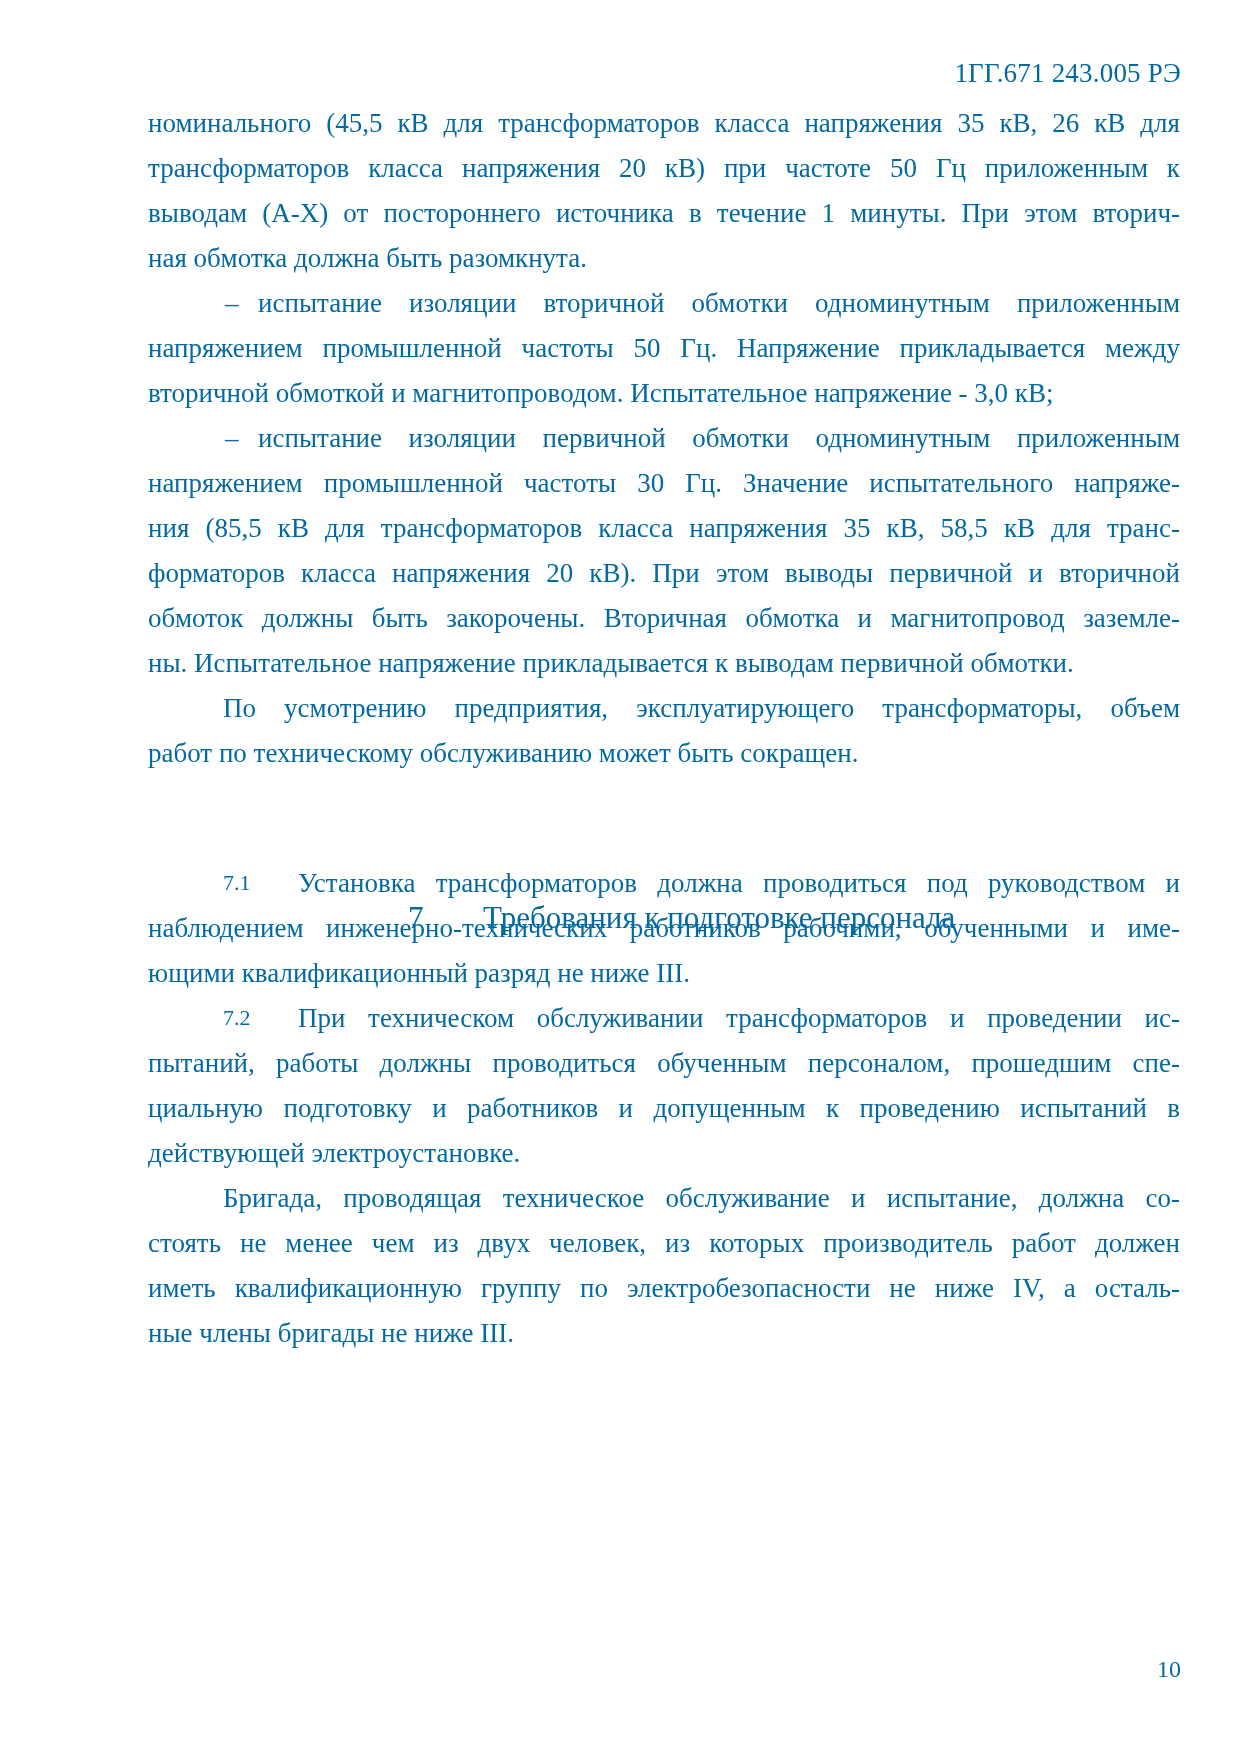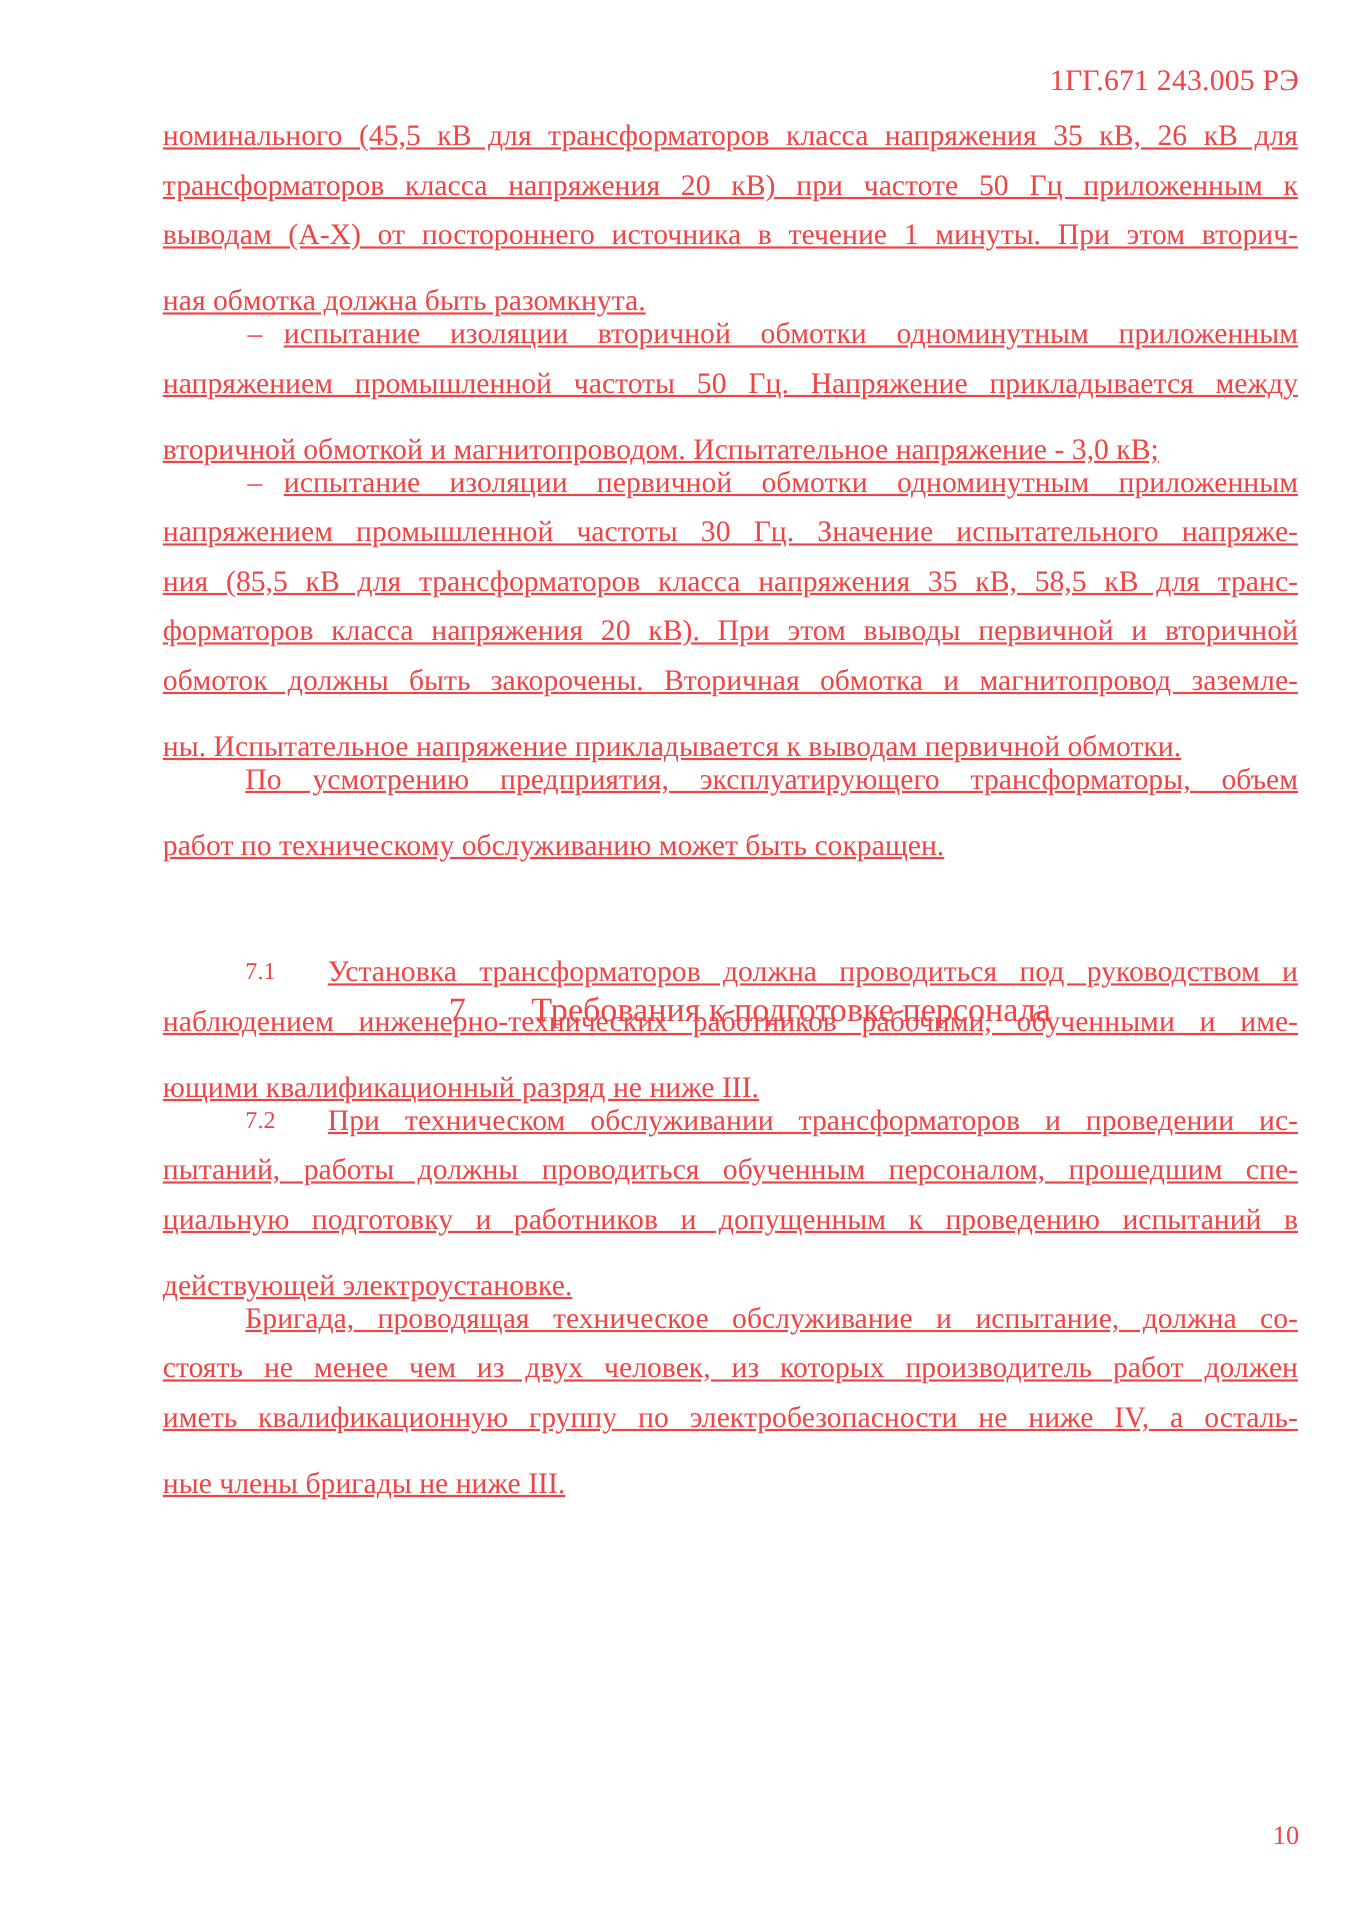--- a/index.html
+++ b/index.html
@@ -1,28 +1,28 @@
 <!DOCTYPE html>
 <html><head>
 <meta charset="utf-8">
 <style>
   html, body { margin: 0; padding: 0; background: #ffffff; }
   body { width: 1241px; height: 1755px; position: relative; overflow: hidden; }
   .page {
     position: relative; width: 1241px; height: 1755px; background: #ffffff;
-    font-family: "Liberation Serif", "DejaVu Serif", serif; color: #ef4444;
+    font-family: "Liberation Serif", "DejaVu Serif", serif; color: #0369a1;
   }
   .header {
     position: absolute; right: 60px; top: 58px; font-size: 27px; letter-spacing: 0.2px;
   }
   .line {
     position: absolute; left: 148px; width: 1032px; font-size: 27px; line-height: 32px;
-    white-space: nowrap; text-align: justify; text-align-last: justify; text-decoration: underline;
+    white-space: nowrap; text-align: justify; text-align-last: justify;
   }
-  .line.last { text-align-last: left; margin-top: 15px; }
+  .line.last { text-align-last: left; }
   .line.indent { left: 223px; width: 957px; }
   .line.dash { left: 258px; width: 922px; }
   .dash-mark { position: absolute; left: 225px; font-size: 27px; line-height: 32px; }
   .sec-num { position: absolute; left: 223px; font-size: 22px; line-height: 32px; }
   .line.after-num { left: 298px; width: 882px; }
   .heading {
     position: absolute; top: 900px; font-size: 31px; line-height: 36px;
   }
   .heading .num { position: absolute; left: 408px; }
   .heading .title { position: absolute; left: 483px; white-space: nowrap; }

